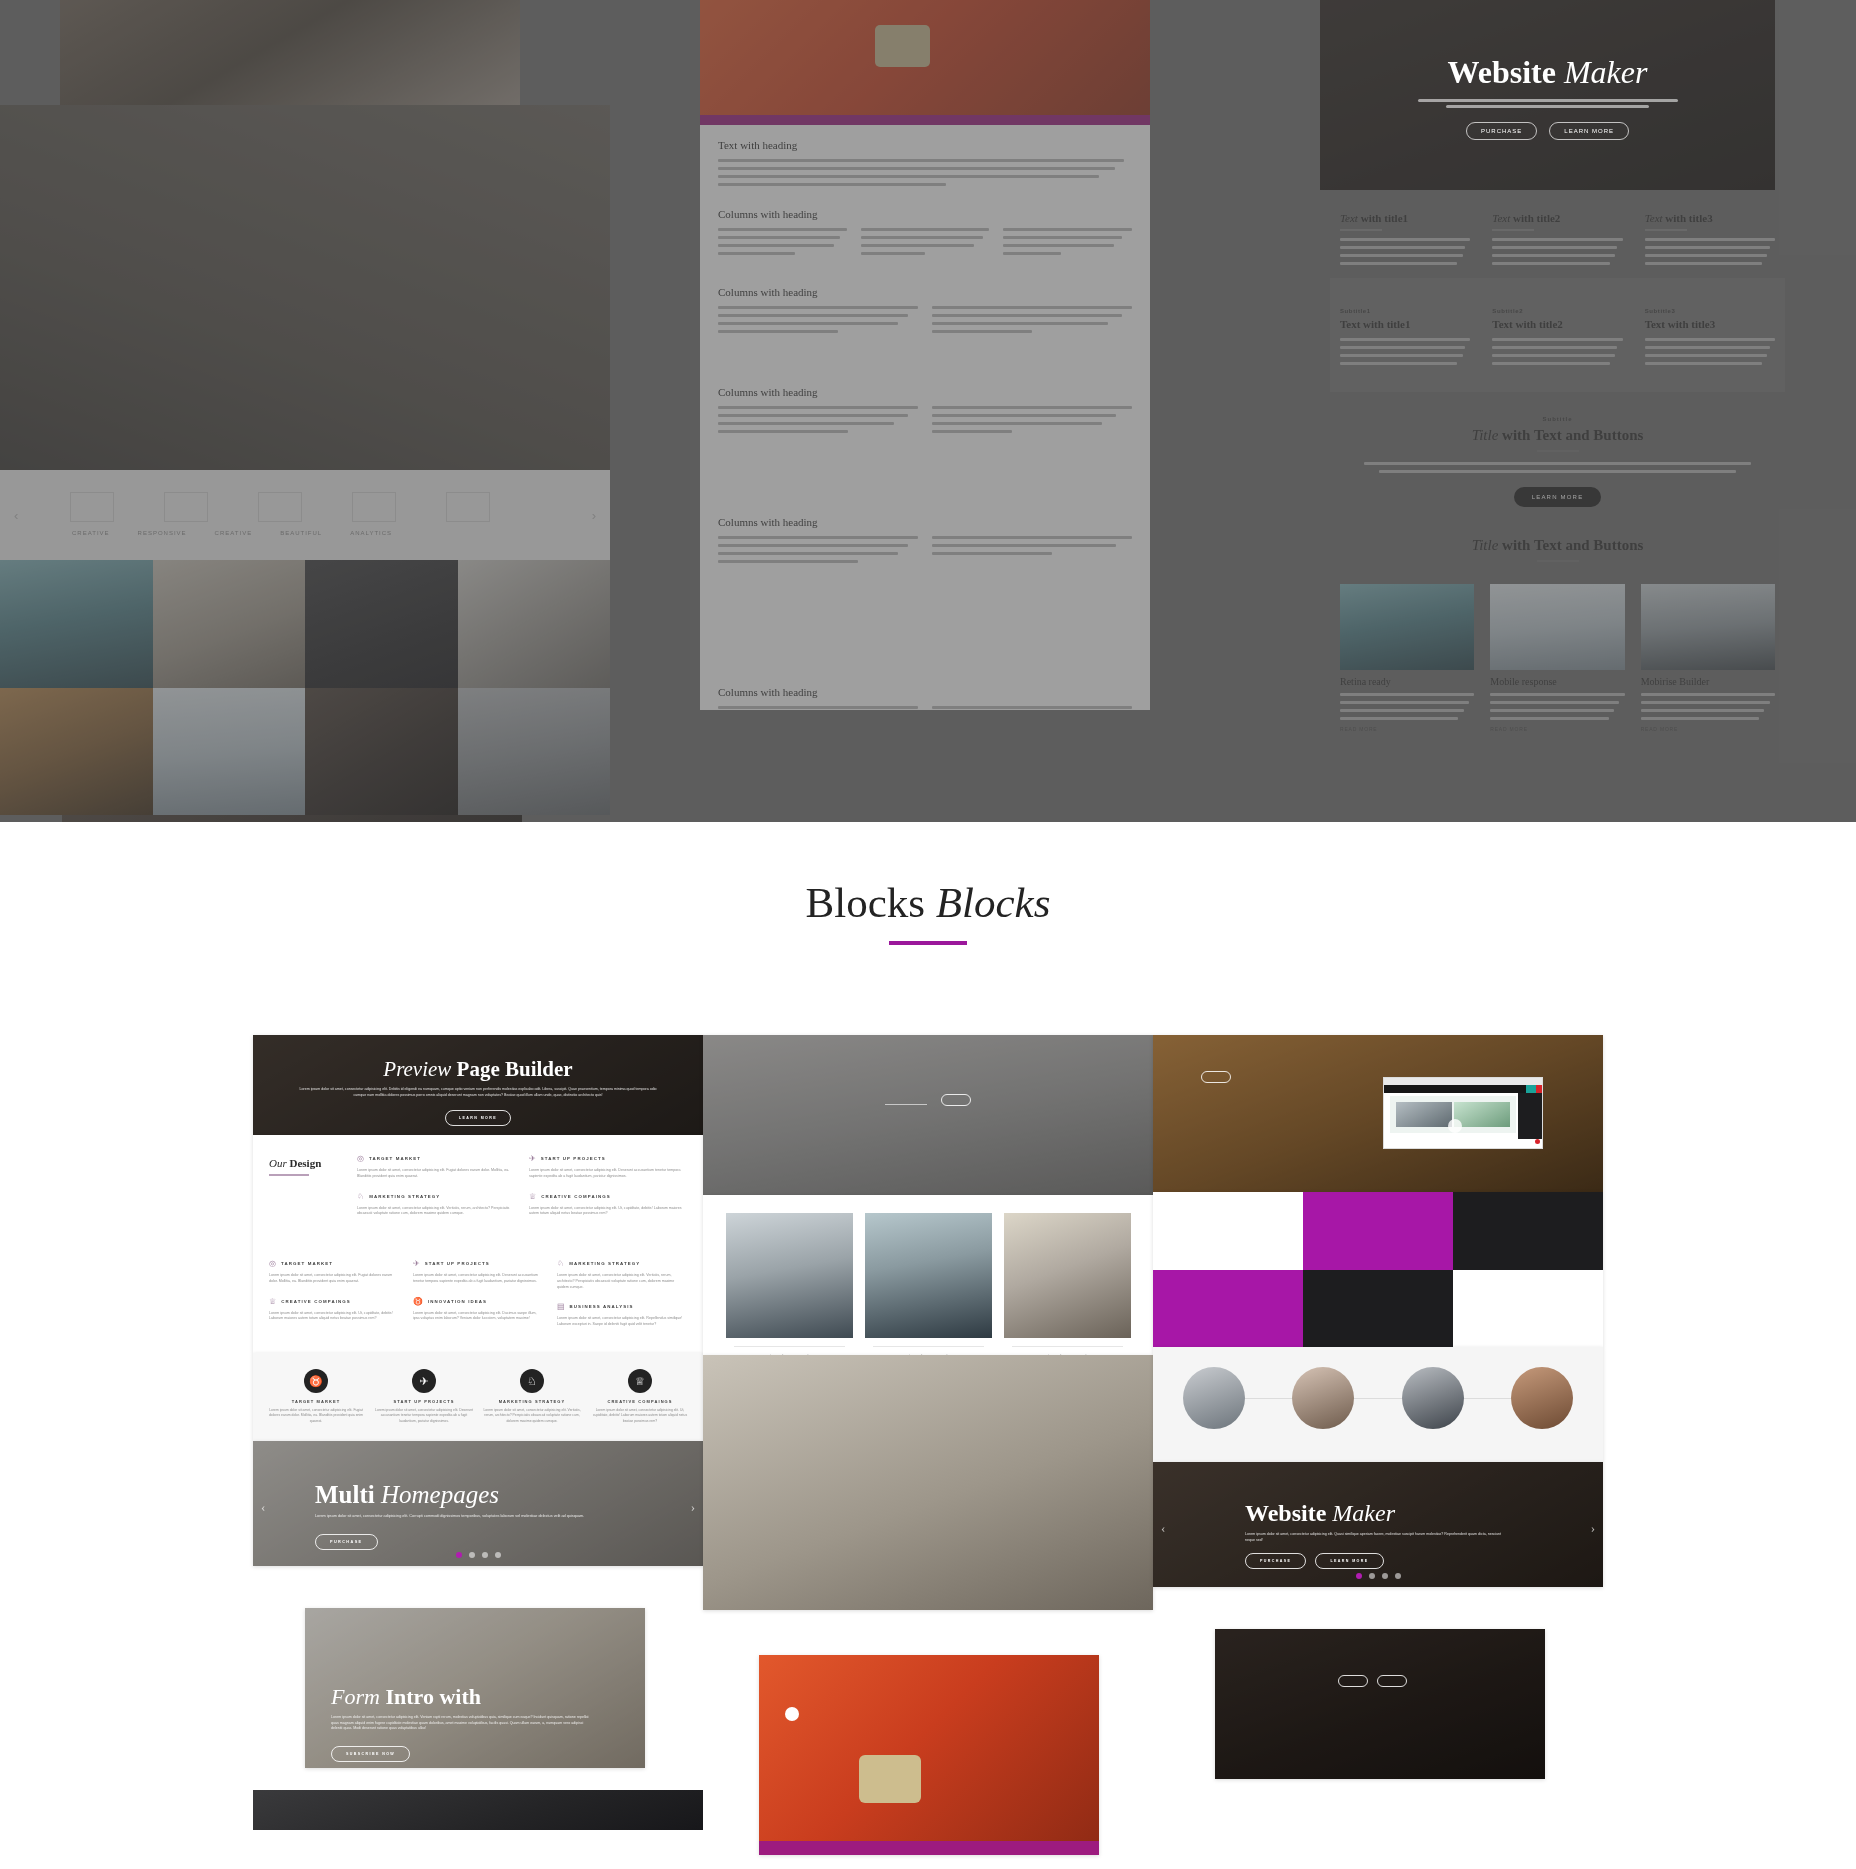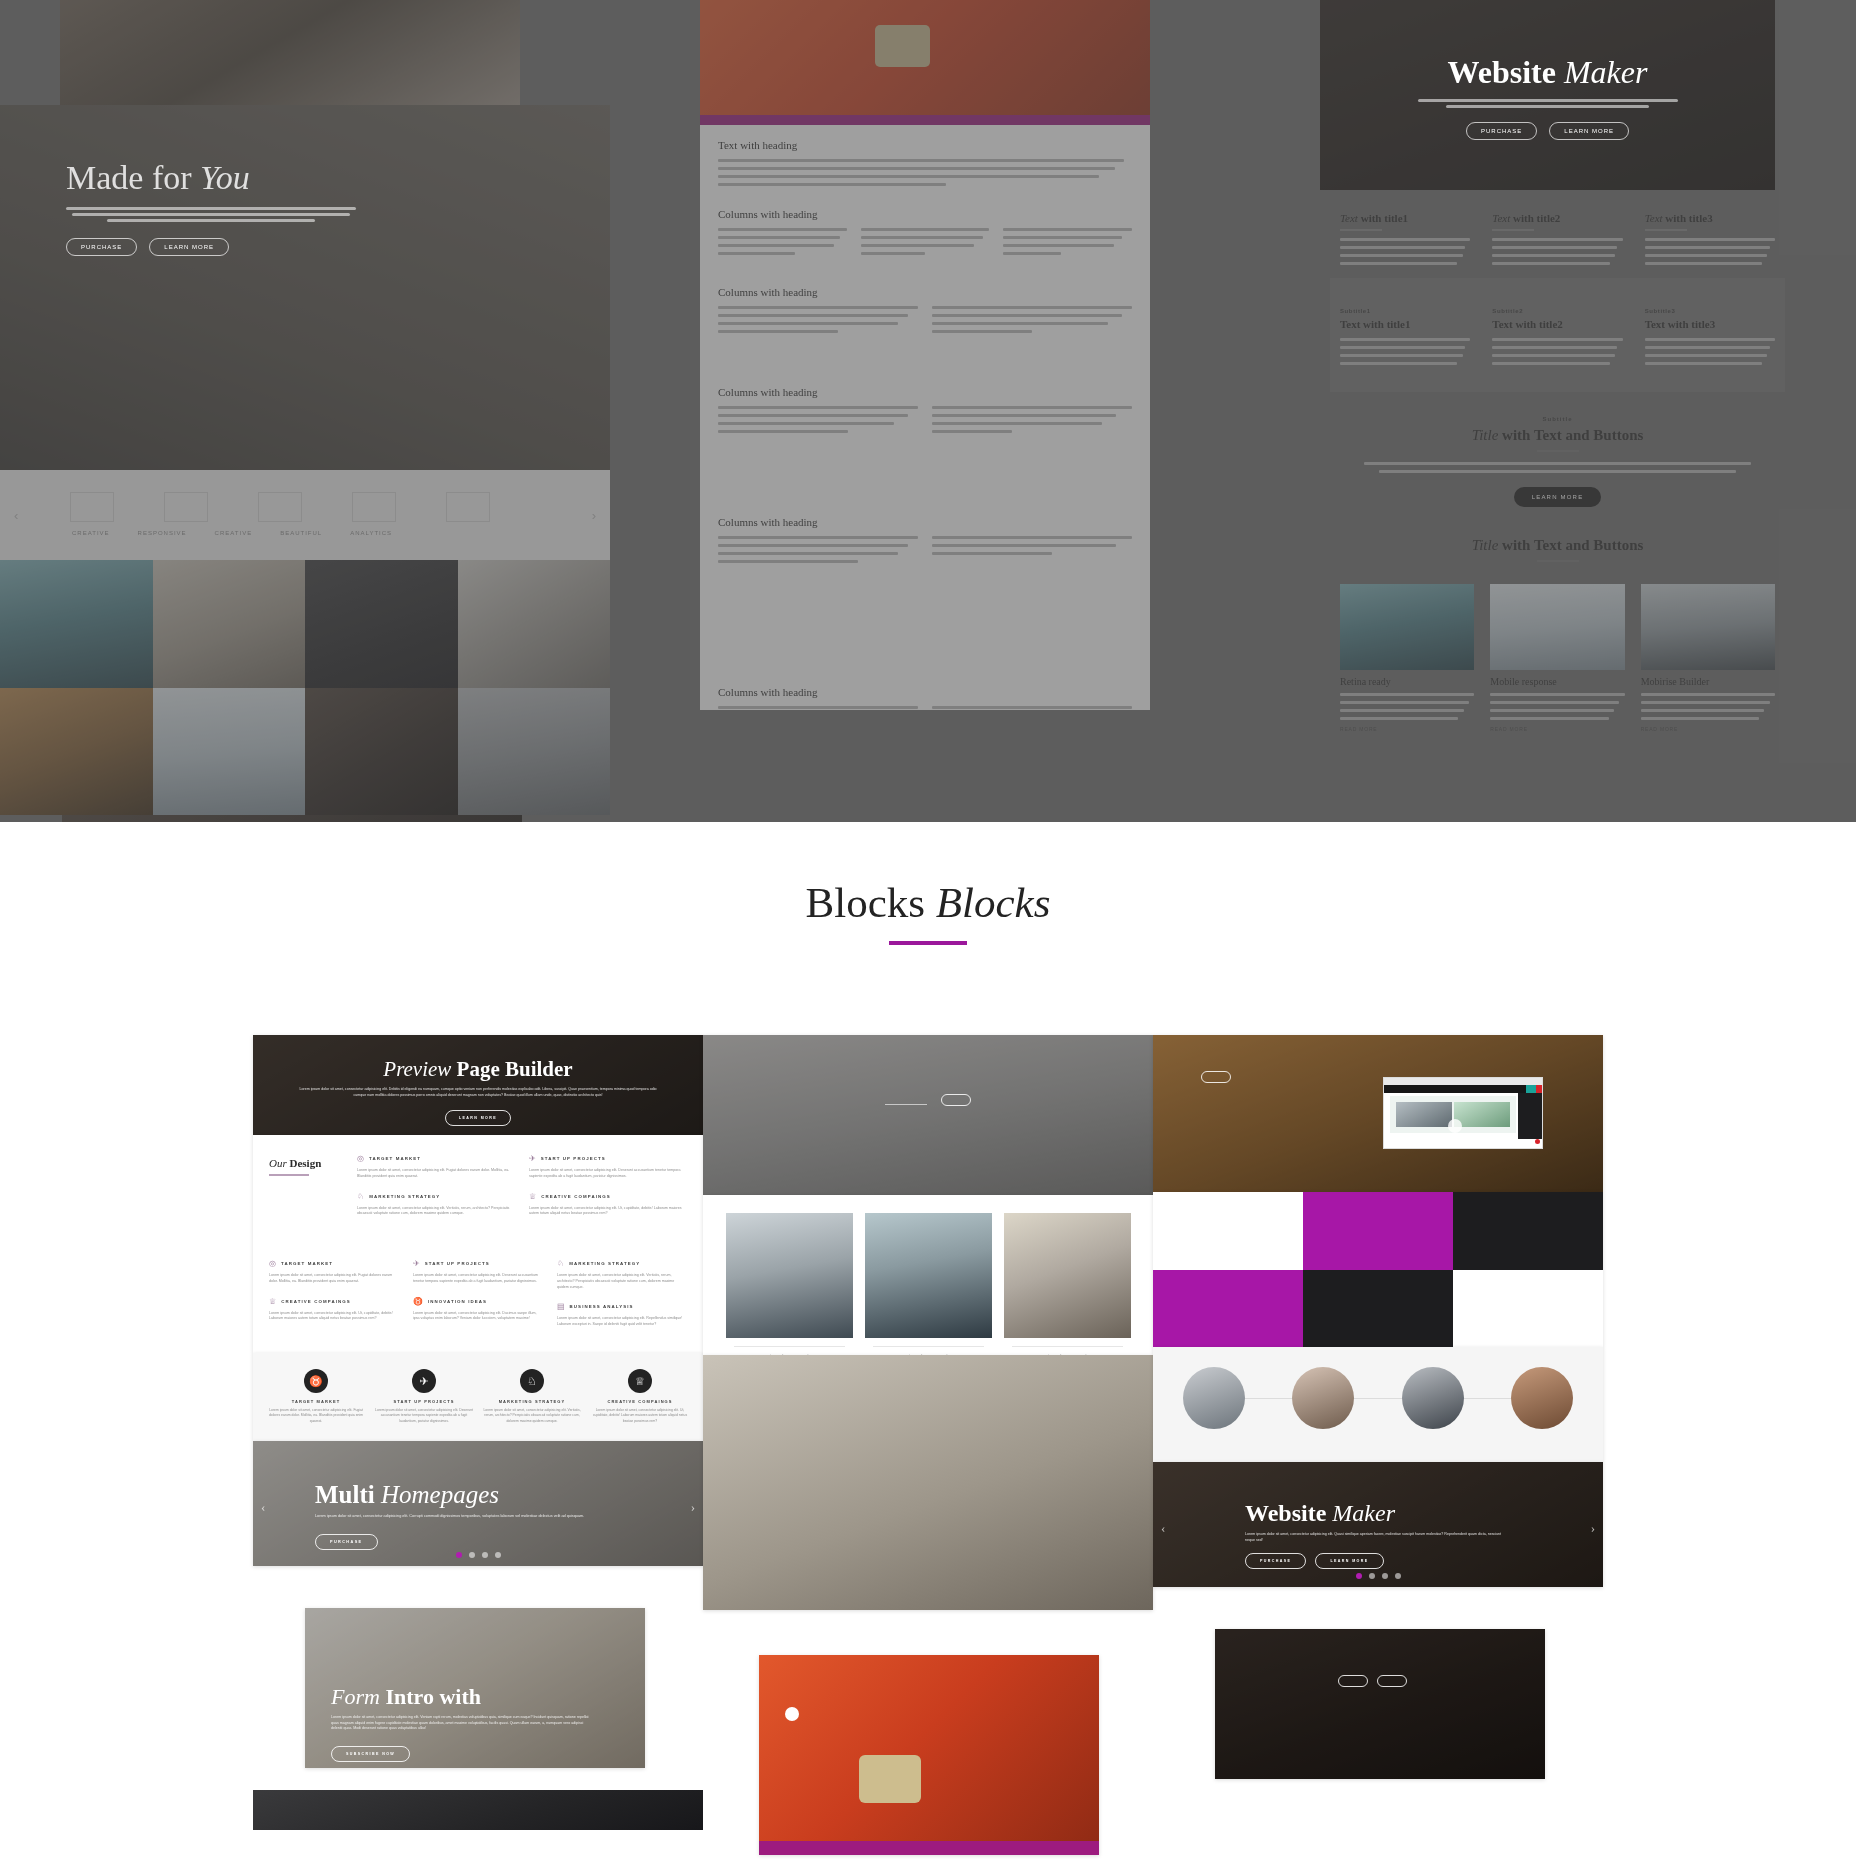--- a/index.html
+++ b/index.html
@@ -168,35 +168,20 @@
 
   <section class="hero">
 
     <div class="hero-bg">
 
       <div class="bgcol left">
         <div class="shot ph-desk" style="margin:0 0 0 60px;width:460px;height:105px;"></div>
 
         <div class="shot ph-desk2" style="width:610px;height:365px;">
           <div class="ov ov-soft"></div>
-          <div style="position:absolute;left:66px;top:54px;z-index:3;">
-            <div style="font-family:'Liberation Serif',serif;font-size:34px;color:rgba(255,255,255,.82);">
-              <span>Made for</span>
-              <em>You</em>
-            </div>
-            <div style="width:290px;margin-top:10px;">
-              <div class="blurline" style="width:100%"></div>
-              <div class="blurline" style="width:96%"></div>
-              <div class="blurline" style="width:72%"></div>
-            </div>
-            <div style="margin-top:16px;display:flex;gap:12px;">
-              <span style="font-size:6px;letter-spacing:1px;color:#fff;border:1px solid rgba(255,255,255,.7);border-radius:20px;padding:5px 14px;">PURCHASE</span>
-              <span style="font-size:6px;letter-spacing:1px;color:#fff;border:1px solid rgba(255,255,255,.7);border-radius:20px;padding:5px 14px;">LEARN MORE</span>
-            </div>
-          </div>
         </div>
 
         <div class="shot ph-grayish" style="width:610px;height:90px;">
           <div style="position:absolute;left:14px;top:38px;color:#bbb;font-size:13px;">‹</div>
           <div style="position:absolute;right:14px;top:38px;color:#bbb;font-size:13px;">›</div>
           <div style="position:absolute;left:70px;top:22px;display:flex;gap:50px;align-items:center;">
             <div style="width:44px;height:30px;border:1px solid #d6d6d6;"></div>
             <div style="width:44px;height:30px;border:1px solid #d6d6d6;"></div>
             <div style="width:44px;height:30px;border:1px solid #d6d6d6;"></div>
             <div style="width:44px;height:30px;border:1px solid #d6d6d6;"></div>

